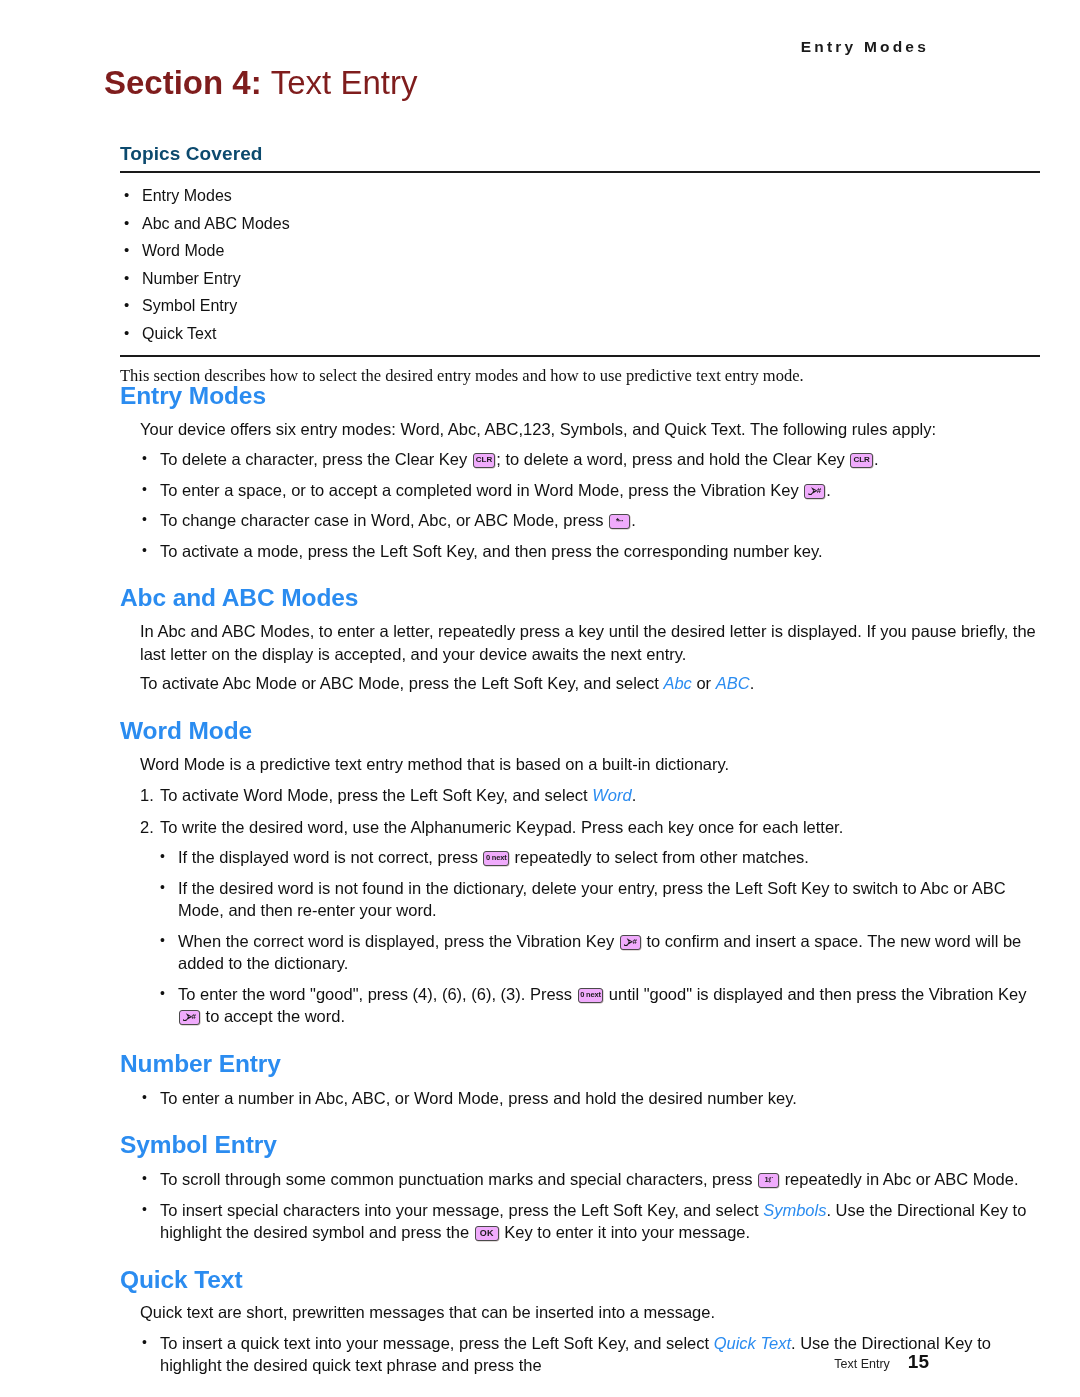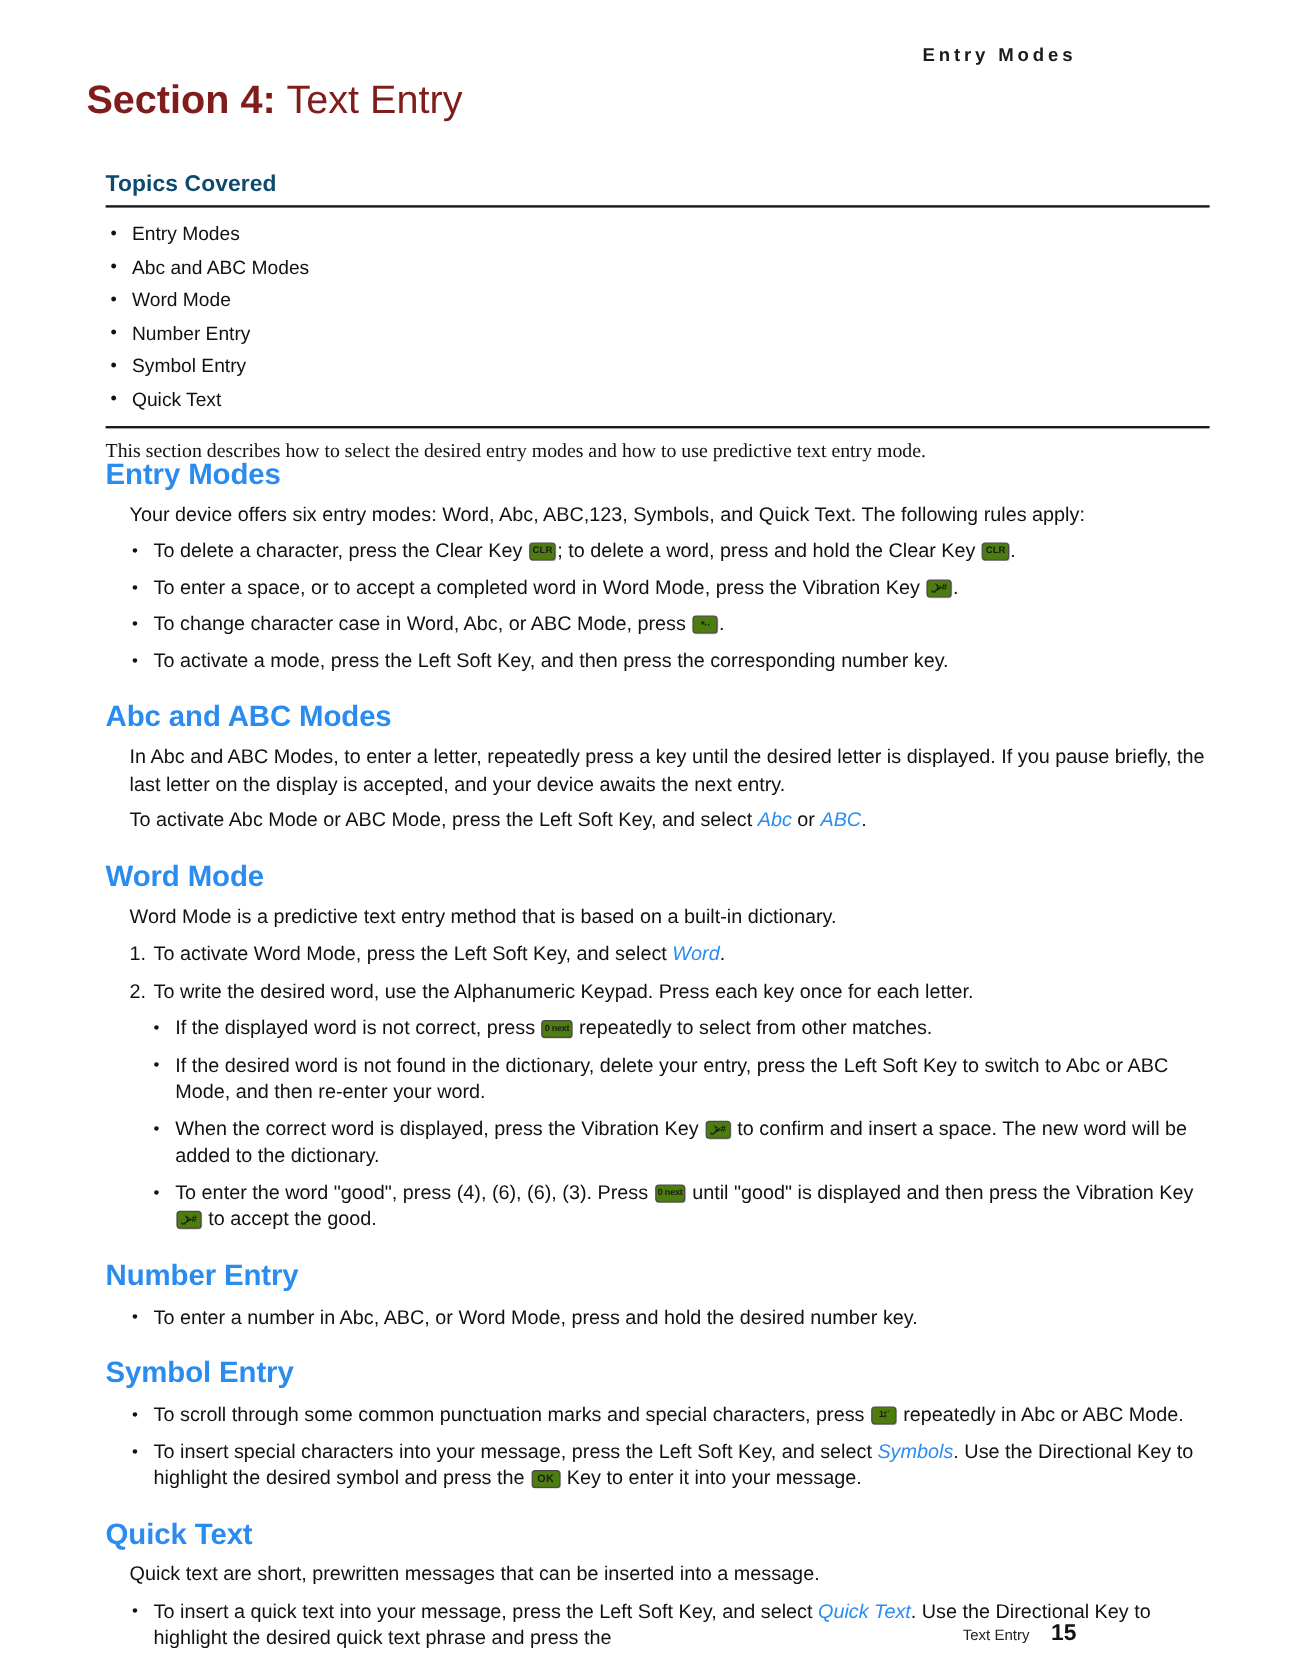--- a/index.html
+++ b/index.html
@@ -15,20 +15,21 @@
     position: relative;
     overflow: hidden;
   }
 
   .page {
     position: relative;
     width: 969px;
     height: 1397px;
     box-sizing: border-box;
     padding: 0;
+    margin-left: 32px;
   }
 
   
   .running-header {
     position: absolute;
     top: 38px;
     right: 72px;
     font-size: 15.5px;
     font-weight: bold;
     letter-spacing: 3.2px;
@@ -167,21 +168,21 @@
     color: #2b8cf0;
     font-style: italic;
   }
 
   
   .keyicon {
     display: inline-block;
     vertical-align: -3px;
     border: 1px solid #4a4a4a;
     border-radius: 3px;
-    background: #4d7c0f;
+    background: #f0abfc;
     box-shadow: 0.5px 0.5px 0 rgba(120,90,90,0.45);
     padding: 0px 2px;
     line-height: 12px;
     height: 13px;
     min-width: 16px;
     text-align: center;
     font-family: "Liberation Sans", sans-serif;
     font-size: 8.5px;
     font-weight: bold;
     color: #1a1a1a;
@@ -276,21 +277,21 @@
         <span class="keyicon zero">0 next</span>
         <span>repeatedly to select from other matches.</span></li>
       <li>If the desired word is not found in the dictionary, delete your entry, press the Left Soft Key to switch to Abc or ABC Mode, and then re-enter your word.</li>
       <li><span>When the correct word is displayed, press the Vibration Key</span>
         <span class="keyicon vib">⎵⮚#</span>
         <span>to confirm and insert a space. The new word will be added to the dictionary.</span></li>
       <li><span>To enter the word "good", press (4), (6), (6), (3). Press</span>
         <span class="keyicon zero">0 next</span>
         <span>until "good" is displayed and then press the Vibration Key</span>
         <span class="keyicon vib">⎵⮚#</span>
-        <span>to accept the good.</span></li>
+        <span>to accept the word.</span></li>
     </ul>
 
     <h2 class="head">Number Entry</h2>
     <ul class="bullets">
       <li>To enter a number in Abc, ABC, or Word Mode, press and hold the desired number key.</li>
     </ul>
 
     <h2 class="head">Symbol Entry</h2>
     <ul class="bullets">
       <li><span>To scroll through some common punctuation marks and special characters, press</span>

